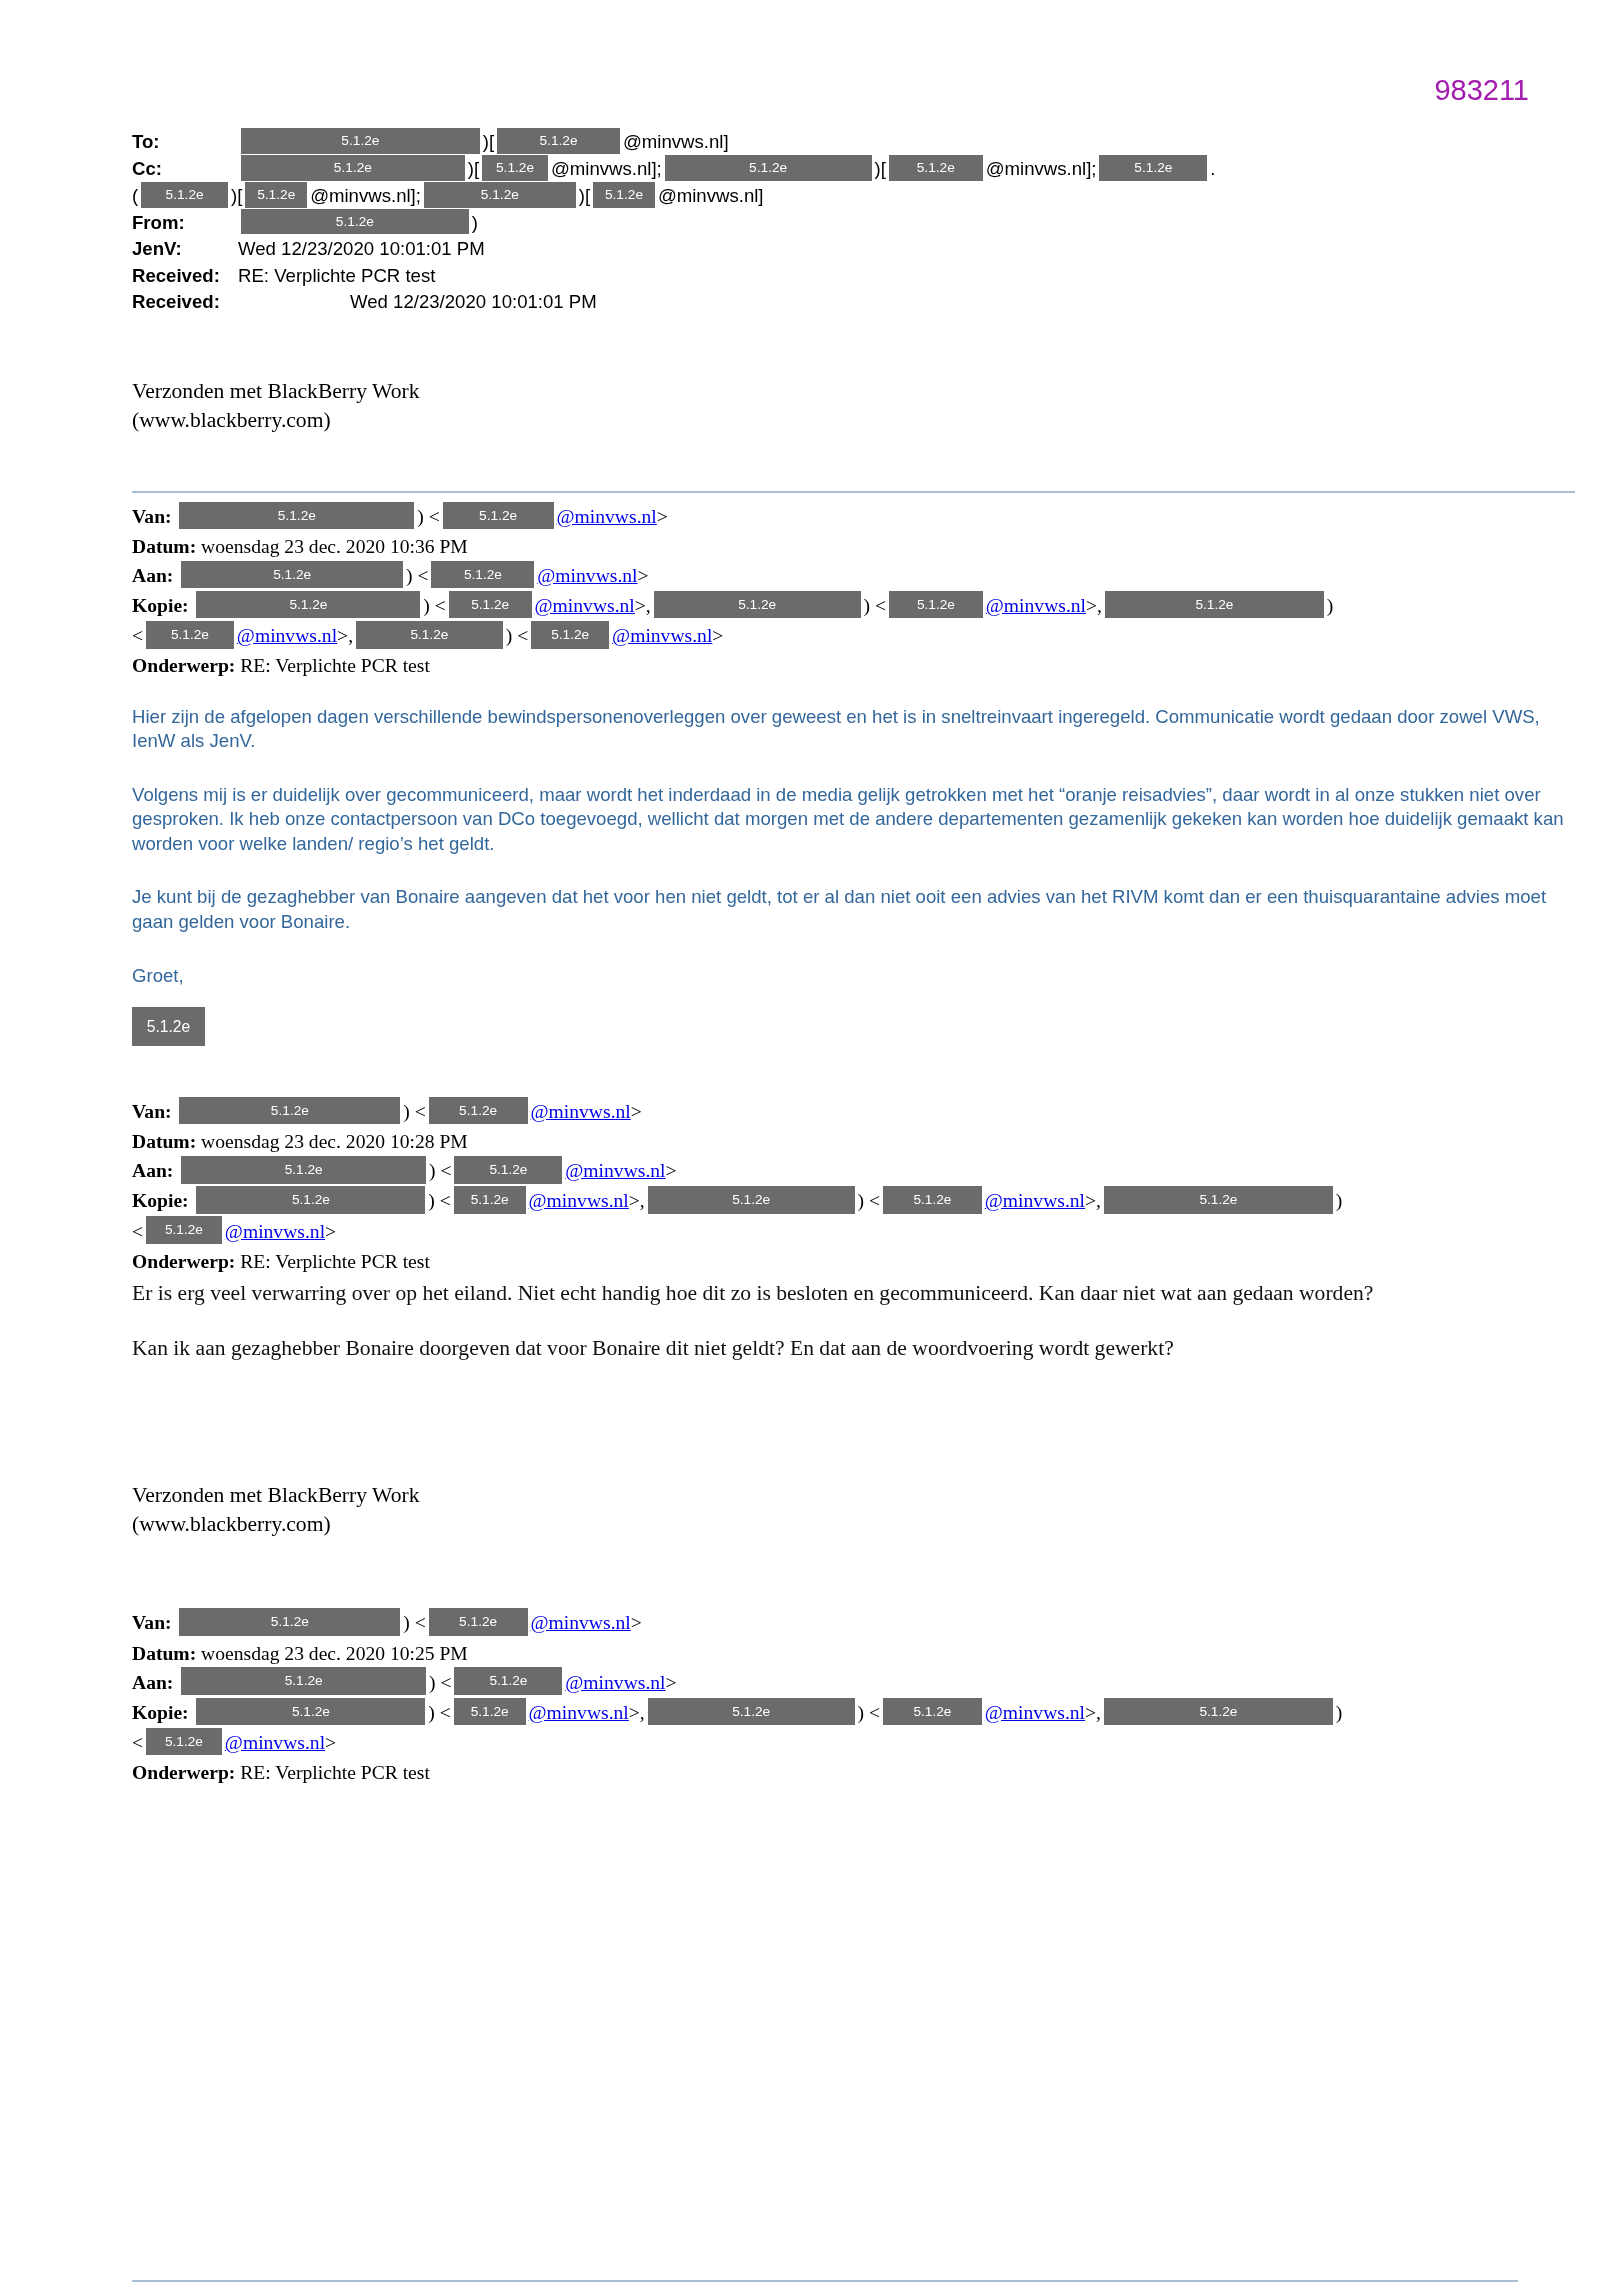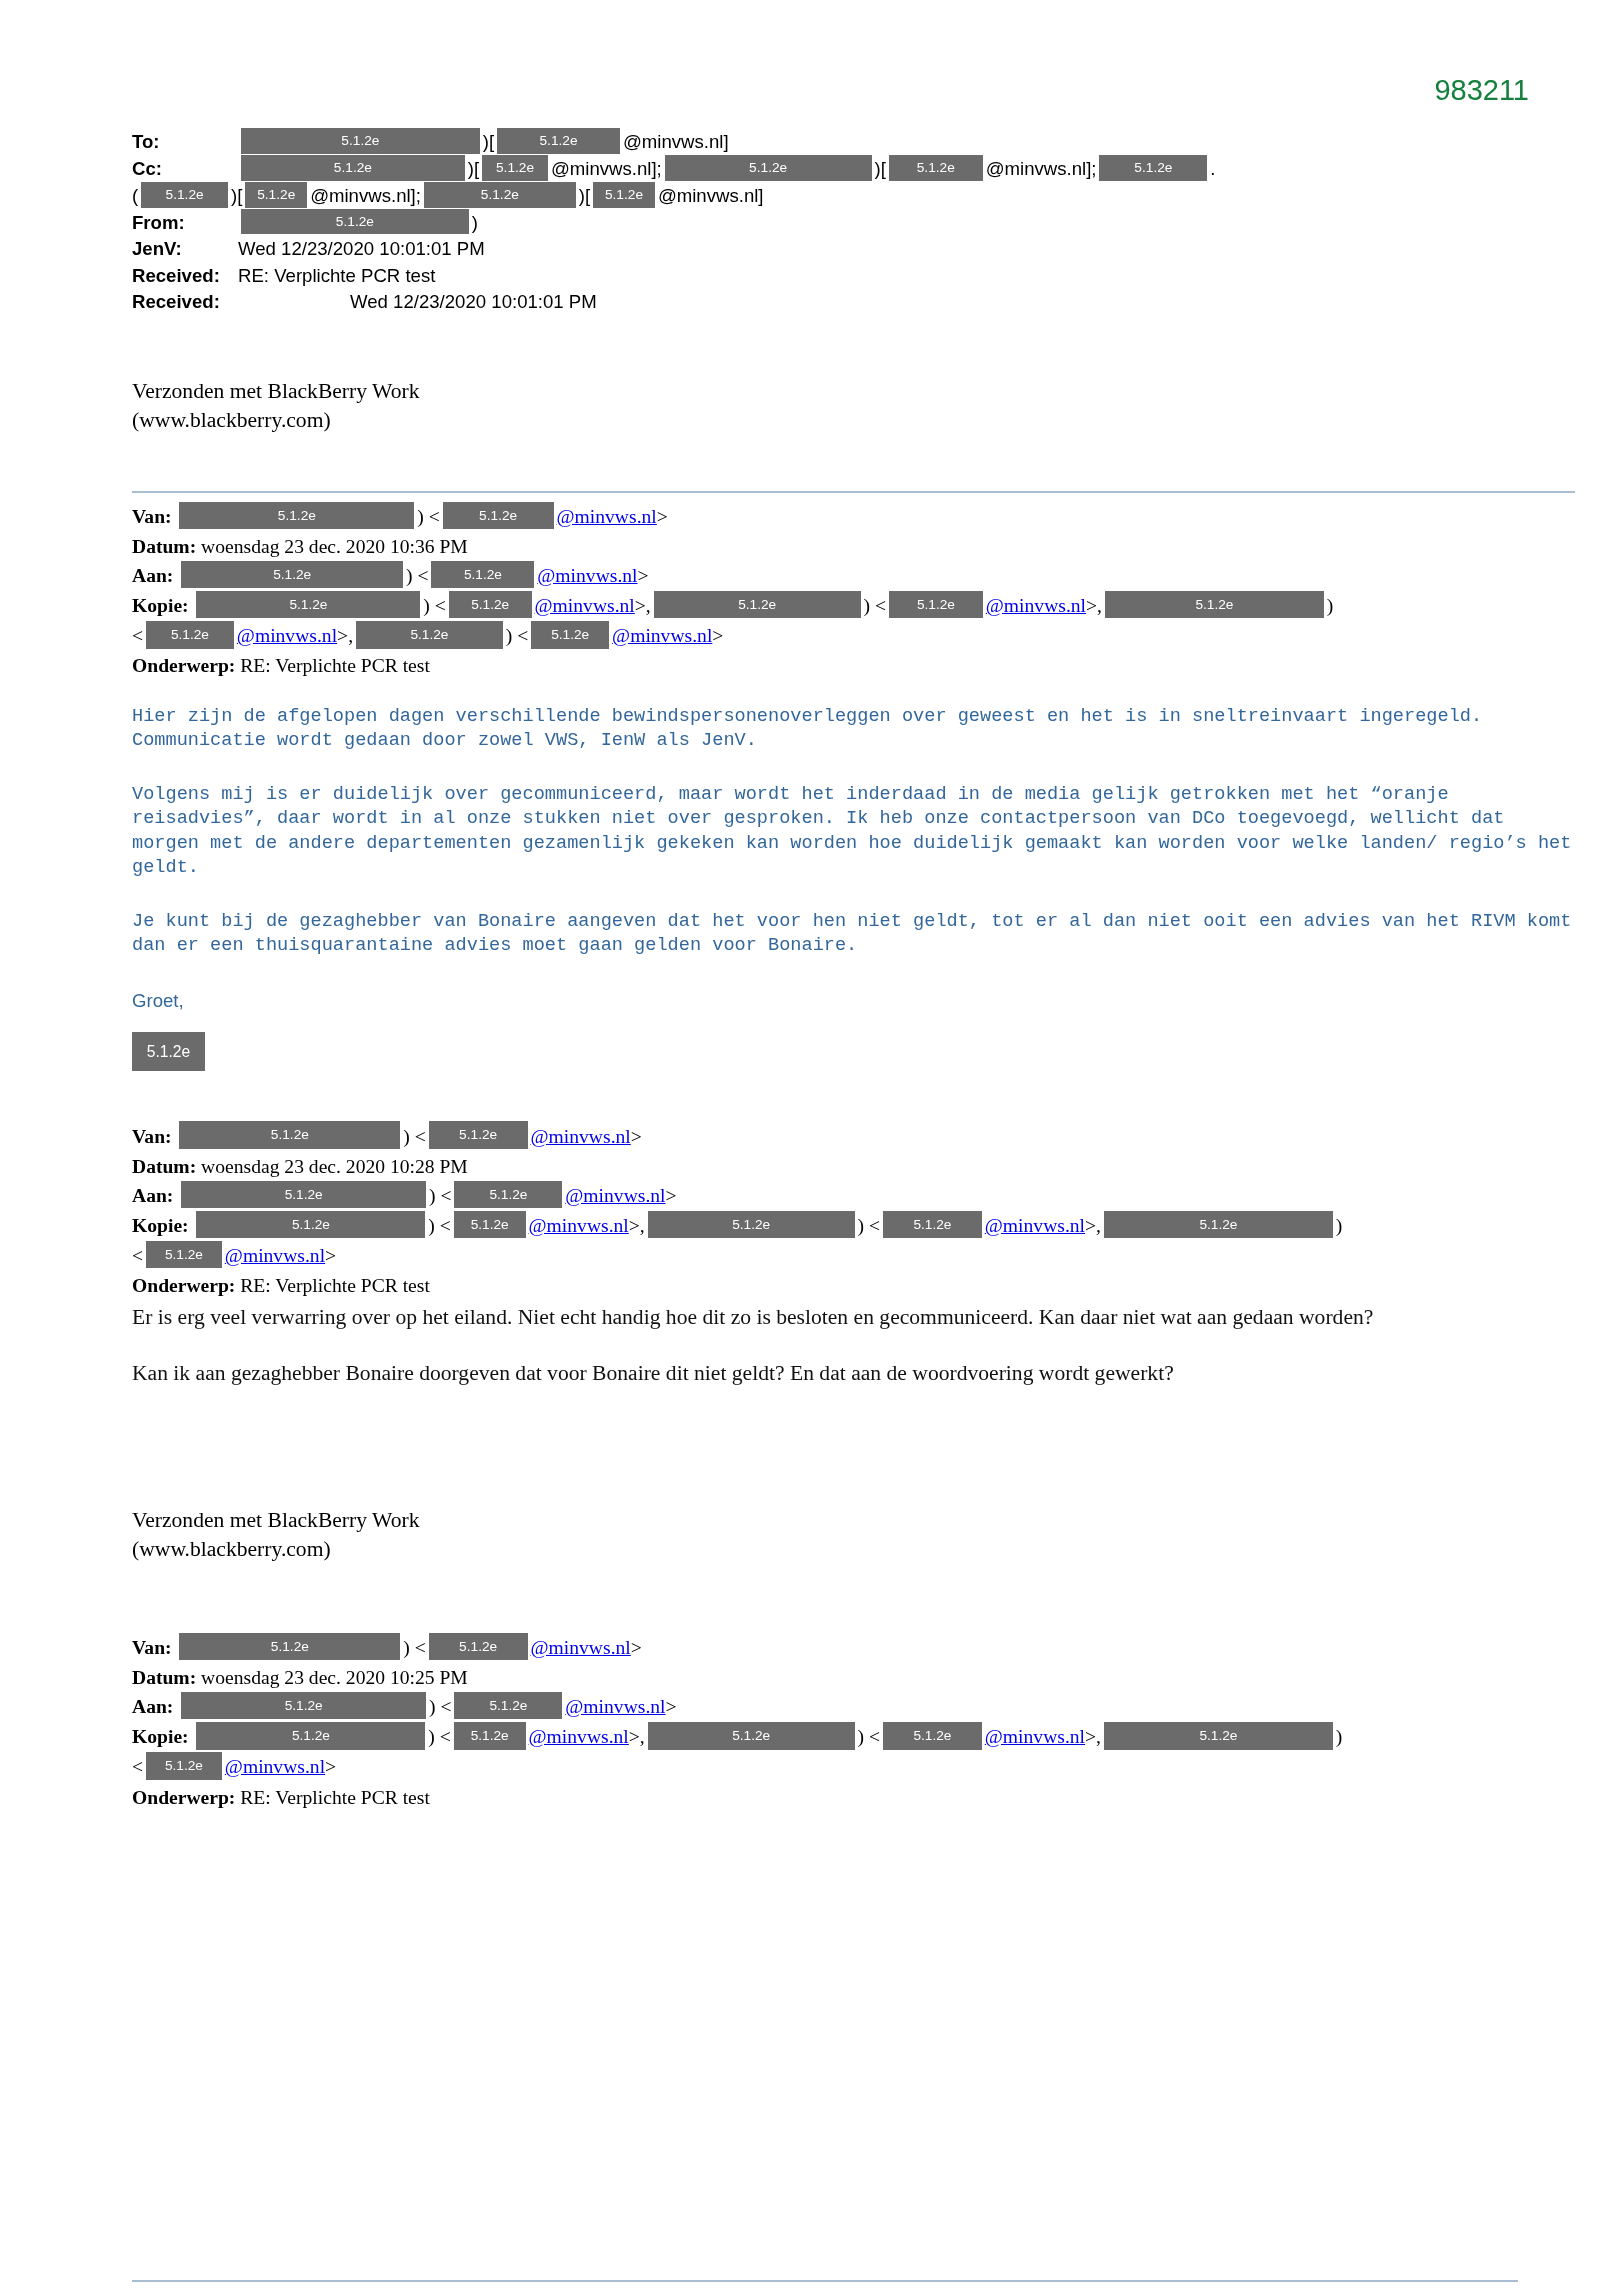--- a/index.html
+++ b/index.html
@@ -7,21 +7,21 @@
   .page {
     position:relative;
     width:1621px; height:2292px;
     background:#ffffff;
     font-family:"Liberation Sans", sans-serif;
     color:#000;
     overflow:hidden;
   }
   .page-number {
     position:absolute; top:74px; right:92px;
-    font-size:29px; color:#15803d;
+    font-size:29px; color:#a21caf;
     font-family:"Liberation Sans", sans-serif;
   }
   .content { padding:129px 46px 0 132px; }
 
   
   .mail-header .h-row { font-size:18.6px; line-height:26.5px; color:#000; }
   .row-label { font-weight:bold; display:inline-block; }
   .h-row .row-label { font-family:"Liberation Sans", sans-serif; }
 
   .redact {
@@ -58,21 +58,21 @@
   .quoted-header .redact { height:27.4px; line-height:27.4px; top:-2.9px; }
   .qh-2 { margin-top:51px; }
   .qh-3 { margin-top:69px; }
 
   .email-link {
     color:#0000e8; text-decoration:underline; cursor:pointer;
   }
 
   .blue-block { margin-top:24.5px; }
   .blue-block p {
-    font-family:Liberation Mono, monospace;
+    font-family:Liberation Sans, sans-serif;
     font-size:18.6px; line-height:24.5px;
     color:#33679b;
   }
   .blue-block p + p { margin-top:29px; }
   .greeting { margin-top:31px; font-family:"Liberation Sans", sans-serif; font-size:18.6px; color:#33679b; }
   .sig-redact { margin-top:19.6px; }
 
   .body2 { }
   .body2 p + p { margin-top:21.6px; }
 

